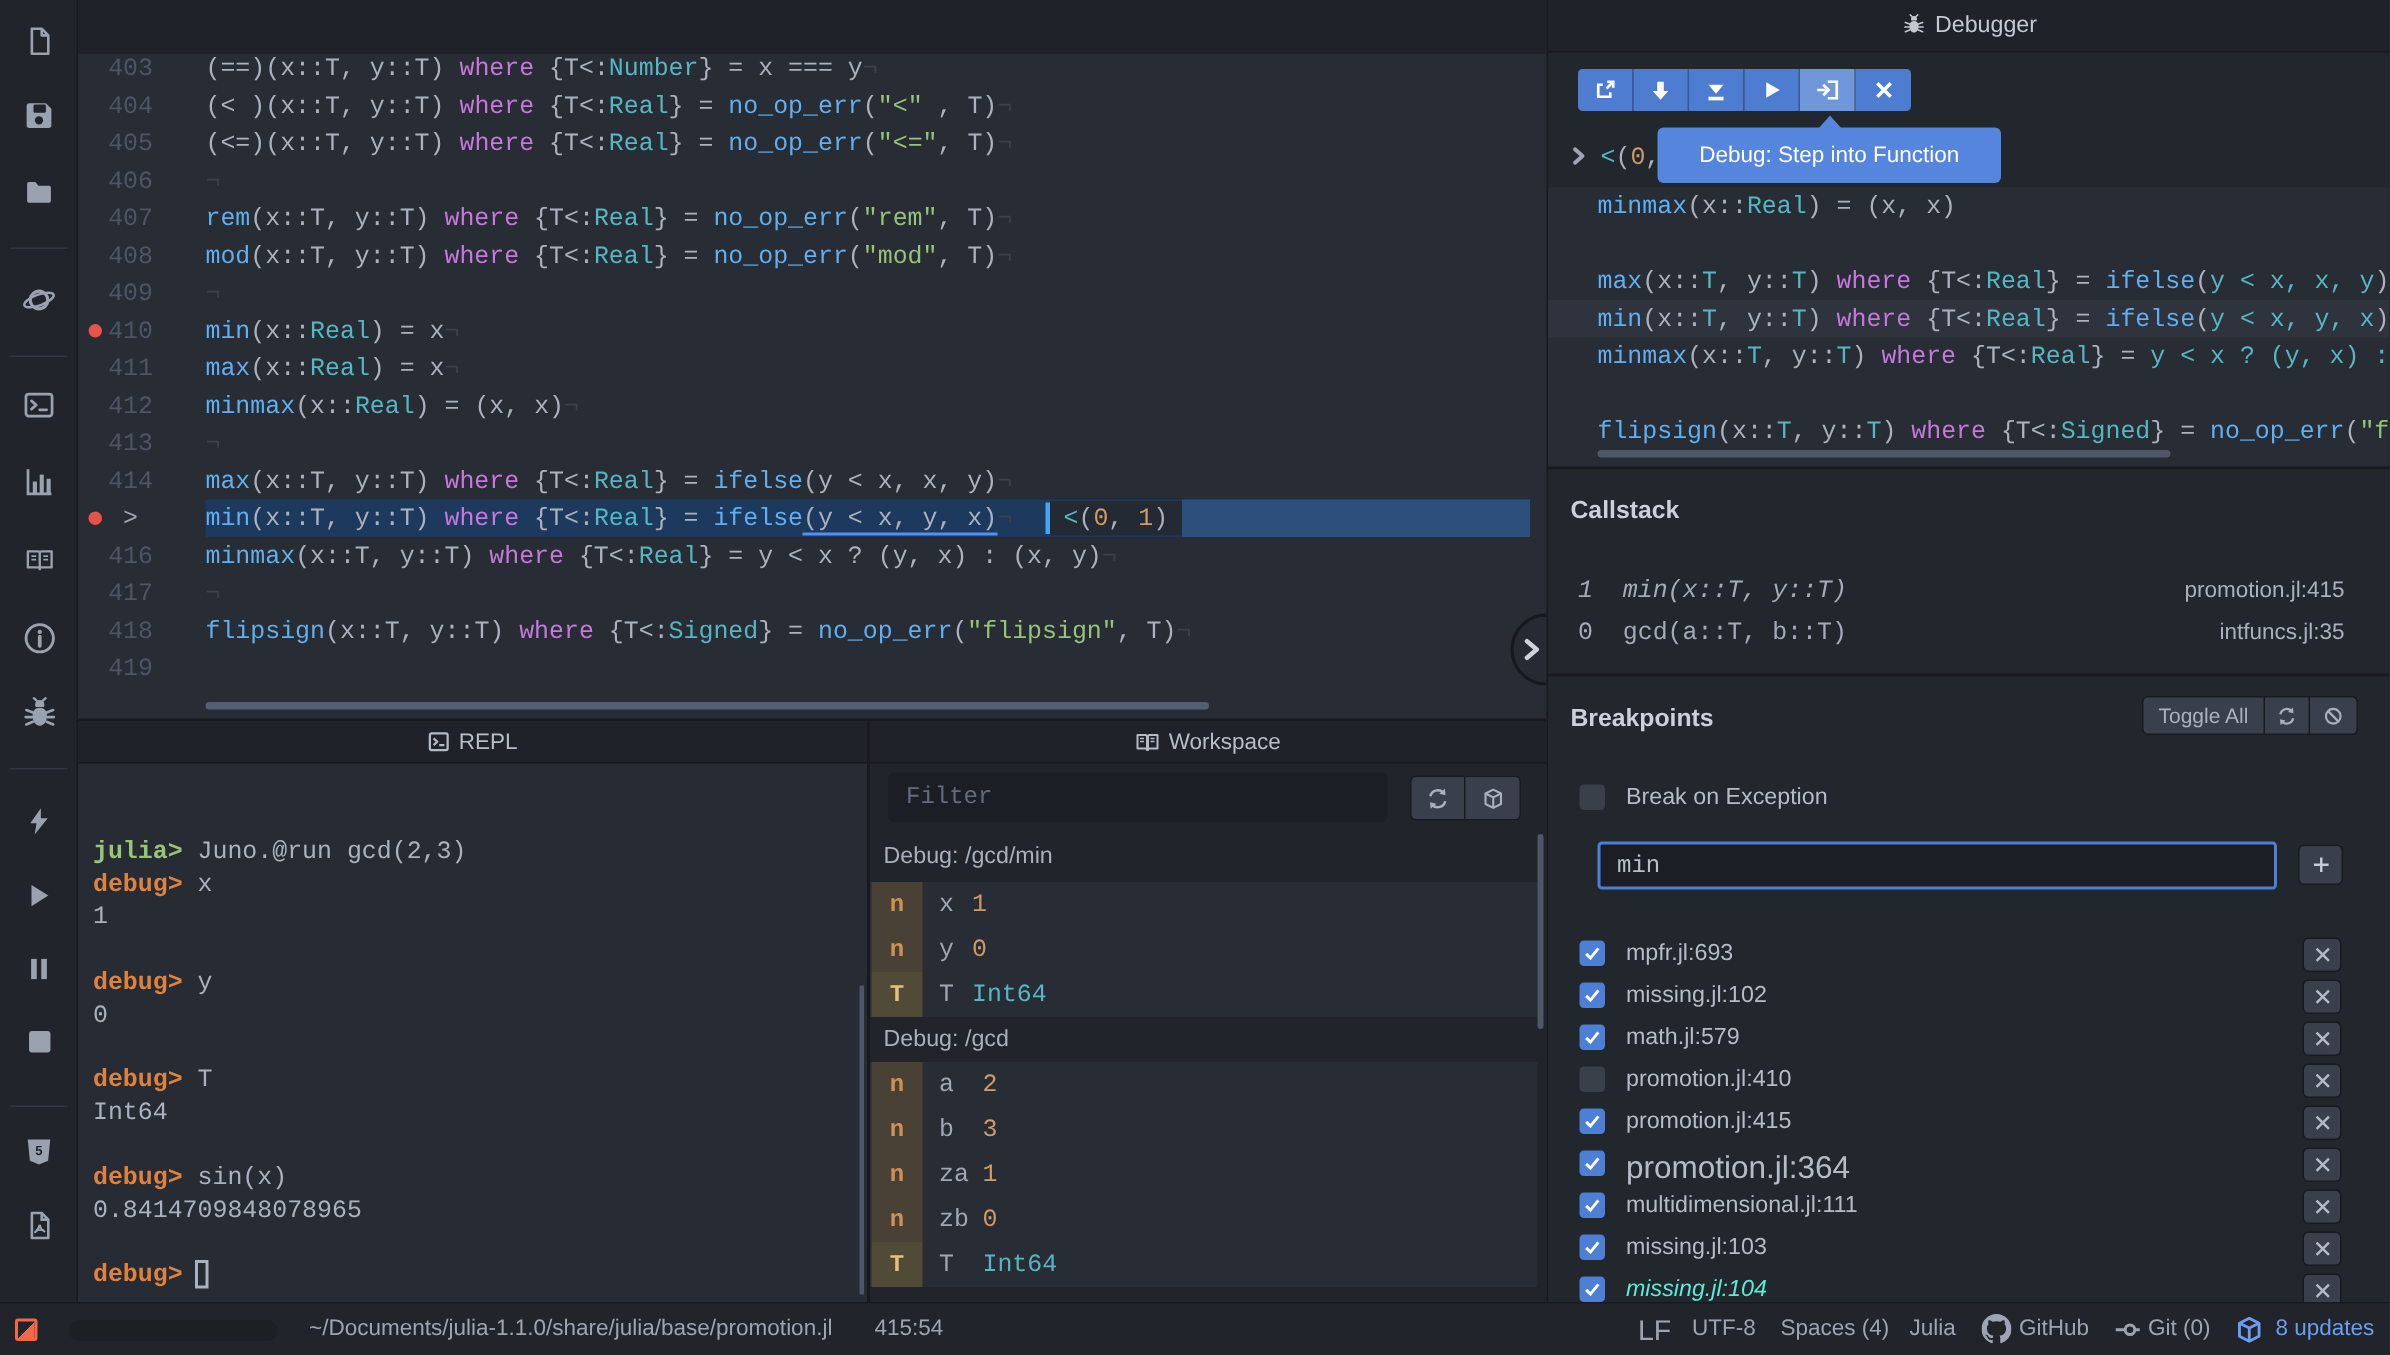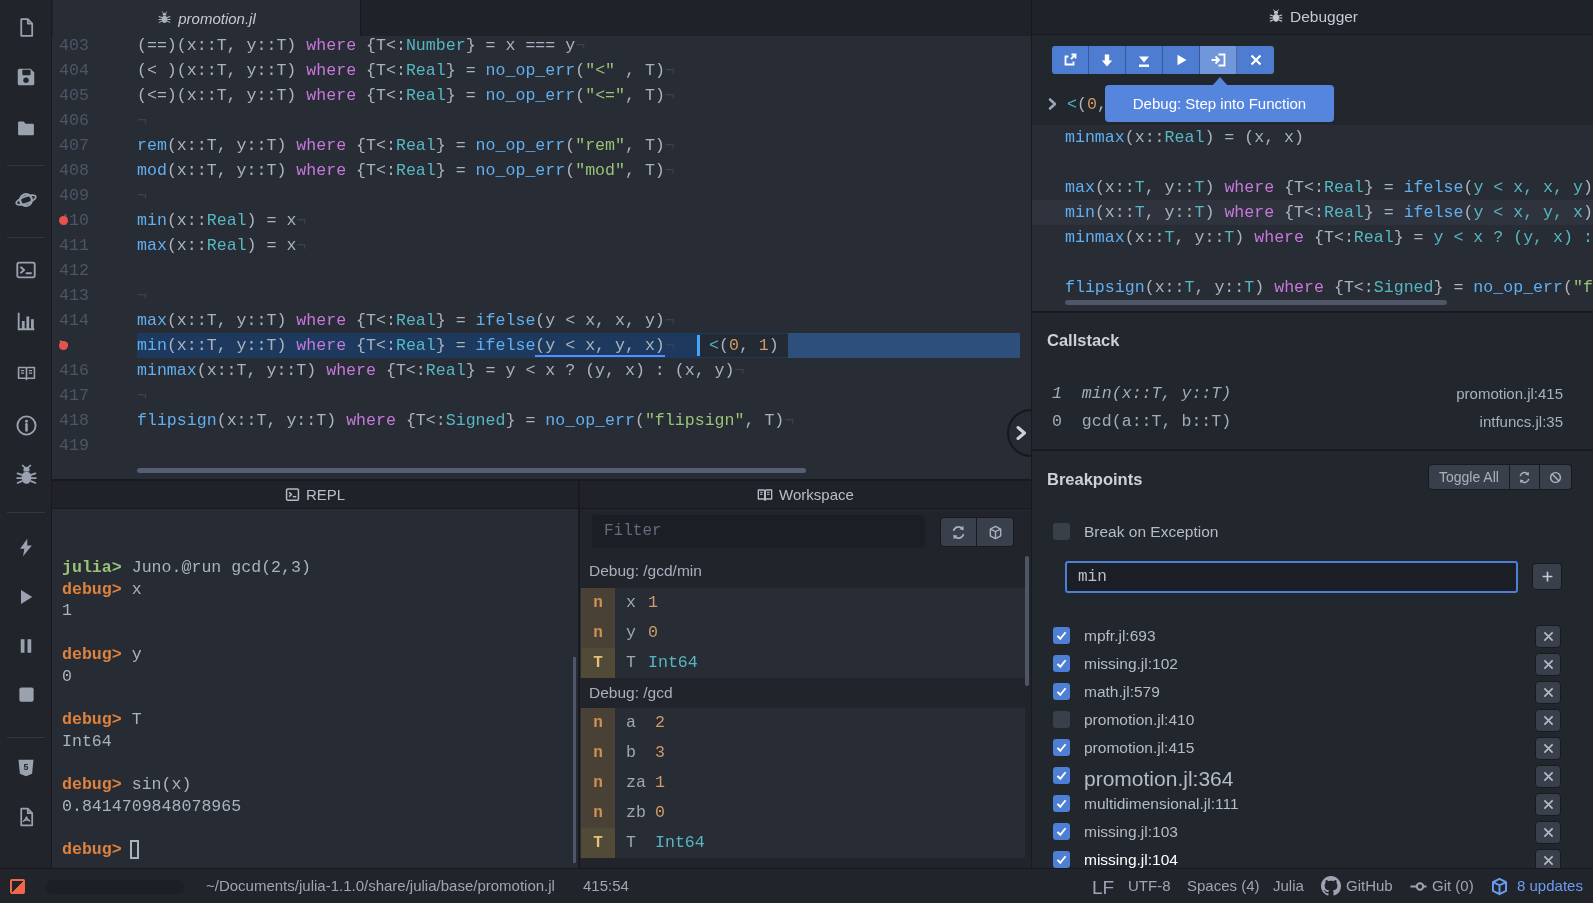--- a/index.html
+++ b/index.html
@@ -1,20 +1,20 @@
 <!DOCTYPE html>
 <html><head><meta charset="utf-8"><style>
 *{margin:0;padding:0;box-sizing:border-box;}
 html,body{width:1593px;height:903px;overflow:hidden;background:#282c34;
   font-family:"Liberation Sans",sans-serif;}
 .abs{position:absolute;}
 .mono{font-family:"Liberation Mono",monospace;font-size:16.6px;white-space:pre;}
 .ln{position:absolute;left:137px;height:25px;line-height:25px;color:#abb2bf;}
-.num{position:absolute;left:59px;width:58px;height:25px;line-height:25px;
-  text-align:left;color:#4d5566;}
+.num{position:absolute;left:44px;width:58px;height:25px;line-height:25px;
+  text-align:right;color:#4d5566;}
 svg{display:block;}
 </style></head><body>
 <div class="abs" style="left:0;top:0;width:1593px;height:903px;background:#282c34;overflow:hidden;">
 
 <div class="abs" style="left:0;top:0;width:52px;height:869px;background:#21252b;border-right:1px solid #181a1f;"></div>
 <div class="abs" style="left:15.5px;top:16.5px;">
       <svg width="21" height="21" viewBox="0 0 24 24">
         <path d="M6 2.5h7.5l5 5V21.5H6z" fill="none" stroke="#9aa2b0" stroke-width="2" stroke-linejoin="round"></path>
         <path d="M13.5 2.5v5h5" fill="none" stroke="#9aa2b0" stroke-width="2" stroke-linejoin="round"></path>
       </svg>
@@ -108,29 +108,20 @@
     </div>
 <div class="abs" style="left:15.5px;top:806.0px;">
       <svg width="21" height="22" viewBox="0 0 24 24">
         <path d="M6 2.5h7.5l5 5V21.5H6z" fill="none" stroke="#9aa2b0" stroke-width="2" stroke-linejoin="round"></path>
         <path d="M13.5 2.5v5h5" fill="none" stroke="#9aa2b0" stroke-width="2"></path>
         <path d="M8.5 17c1.5-1 3-3.5 3.5-5.5c.3 1.8 1.6 4 3.5 5" fill="none" stroke="#9aa2b0" stroke-width="1.6" stroke-linecap="round"></path>
         <path d="M9.5 15.5h5.5" stroke="#9aa2b0" stroke-width="1.4"></path>
       </svg>
     </div>
 <div class="abs" style="left:52px;top:0;width:979px;height:36px;background:#1f2329;"></div>
-<div class="abs" style="left:53px;top:0;width:308px;height:36px;background:#282c34;border-right:1px solid #181a1f;display:flex;align-items:center;justify-content:center;">
-      <svg width="15" height="15" viewBox="0 0 24 24" style="margin-right:6px;">
-        <path d="M12 7.5c3 0 4.6 2 4.6 5.2c0 3.6-1.8 6.3-4.6 6.3s-4.6-2.7-4.6-6.3c0-3.2 1.6-5.2 4.6-5.2z" fill="#a8b0be"></path>
-<path d="M12 2.6c1.8 0 3 1.3 3 3c0 .6-.2 1.1-.4 1.5h-5.2c-.2-.4-.4-.9-.4-1.5c0-1.7 1.2-3 3-3z" fill="#a8b0be"></path>
-<path d="M7.6 10.5 3.4 9M7.3 13.5H3M7.6 16.5l-4.2 1.7M16.4 10.5 20.6 9M16.7 13.5H21M16.4 16.5l4.2 1.7" stroke="#a8b0be" stroke-width="1.7" stroke-linecap="round"></path>
-<path d="M10 3 8.2 1.4M14 3l1.8-1.6" stroke="#a8b0be" stroke-width="1.5" stroke-linecap="round"></path>
-      </svg>
-      <span style="font-style:italic;font-size:15px;color:#c3c9d3;">promotion.jl</span>
-    </div>
 <div class="abs" style="left:137px;top:332.5px;width:883px;height:25px;background:#1d3a5e;"></div>
 <div class="abs" style="left:788px;top:332.5px;width:232px;height:25px;background:#2c4f7c;"></div>
 <div class="num mono" style="top:32.5px;">403</div>
 <div class="ln mono" style="top:32.5px;">(==)(x::T, y::T) <span style="color:#c678dd;">where</span> {T&lt;:<span style="color:#56b6c2;">Number</span>} = x === y<span style="color:#3c424d;">¬</span></div>
 <div class="num mono" style="top:57.5px;">404</div>
 <div class="ln mono" style="top:57.5px;">(&lt; )(x::T, y::T) <span style="color:#c678dd;">where</span> {T&lt;:<span style="color:#56b6c2;">Real</span>} = <span style="color:#61afef;">no_op_err</span>(<span style="color:#98c379;">"&lt;"</span> , T)<span style="color:#3c424d;">¬</span></div>
 <div class="num mono" style="top:82.5px;">405</div>
 <div class="ln mono" style="top:82.5px;">(&lt;=)(x::T, y::T) <span style="color:#c678dd;">where</span> {T&lt;:<span style="color:#56b6c2;">Real</span>} = <span style="color:#61afef;">no_op_err</span>(<span style="color:#98c379;">"&lt;="</span>, T)<span style="color:#3c424d;">¬</span></div>
 <div class="num mono" style="top:107.5px;">406</div>
 <div class="ln mono" style="top:107.5px;"><span style="color:#3c424d;">¬</span></div>
@@ -138,20 +129,21 @@
 <div class="ln mono" style="top:132.5px;"><span style="color:#61afef;">rem</span>(x::T, y::T) <span style="color:#c678dd;">where</span> {T&lt;:<span style="color:#56b6c2;">Real</span>} = <span style="color:#61afef;">no_op_err</span>(<span style="color:#98c379;">"rem"</span>, T)<span style="color:#3c424d;">¬</span></div>
 <div class="num mono" style="top:157.5px;">408</div>
 <div class="ln mono" style="top:157.5px;"><span style="color:#61afef;">mod</span>(x::T, y::T) <span style="color:#c678dd;">where</span> {T&lt;:<span style="color:#56b6c2;">Real</span>} = <span style="color:#61afef;">no_op_err</span>(<span style="color:#98c379;">"mod"</span>, T)<span style="color:#3c424d;">¬</span></div>
 <div class="num mono" style="top:182.5px;">409</div>
 <div class="ln mono" style="top:182.5px;"><span style="color:#3c424d;">¬</span></div>
 <div class="num mono" style="top:207.5px;">410</div>
 <div class="ln mono" style="top:207.5px;"><span style="color:#61afef;">min</span>(x::<span style="color:#56b6c2;">Real</span>) = x<span style="color:#3c424d;">¬</span></div>
 <div class="num mono" style="top:232.5px;">411</div>
 <div class="ln mono" style="top:232.5px;"><span style="color:#61afef;">max</span>(x::<span style="color:#56b6c2;">Real</span>) = x<span style="color:#3c424d;">¬</span></div>
 <div class="num mono" style="top:257.5px;">412</div>
+<div class="ln mono" style="top:257.5px;"><span style="color:#61afef;">minmax</span>(x::<span style="color:#56b6c2;">Real</span>) = (x, x)<span style="color:#3c424d;">¬</span></div>
 <div class="num mono" style="top:282.5px;">413</div>
 <div class="ln mono" style="top:282.5px;"><span style="color:#3c424d;">¬</span></div>
 <div class="num mono" style="top:307.5px;">414</div>
 <div class="ln mono" style="top:307.5px;"><span style="color:#61afef;">max</span>(x::T, y::T) <span style="color:#c678dd;">where</span> {T&lt;:<span style="color:#56b6c2;">Real</span>} = <span style="color:#61afef;">ifelse</span>(y &lt; x, x, y)<span style="color:#3c424d;">¬</span></div>
 <div class="num mono" style="top:332.5px;color:#9da5b4;">&gt;&nbsp;</div>
 <div class="ln mono" style="top:332.5px;"><span style="color:#61afef;">min</span>(x::T, y::T) <span style="color:#c678dd;">where</span> {T&lt;:<span style="color:#56b6c2;">Real</span>} = <span style="color:#61afef;">ifelse</span><span style="border-bottom:2px solid #538eff;">(y &lt; x, y, x)</span><span style="color:#3c424d;">¬</span></div>
 <div class="num mono" style="top:357.5px;">416</div>
 <div class="ln mono" style="top:357.5px;"><span style="color:#61afef;">minmax</span>(x::T, y::T) <span style="color:#c678dd;">where</span> {T&lt;:<span style="color:#56b6c2;">Real</span>} = y &lt; x ? (y, x) : (x, y)<span style="color:#3c424d;">¬</span></div>
 <div class="num mono" style="top:382.5px;">417</div>
 <div class="ln mono" style="top:382.5px;"><span style="color:#3c424d;">¬</span></div>
@@ -425,21 +417,21 @@
 <div class="abs" style="left:503px;top:821px;width:26px;height:23px;background:#3a404b;border:1px solid #181a1f;border-radius:4px;display:flex;align-items:center;justify-content:center;">
         <svg width="11" height="11" viewBox="0 0 12 12">
           <path d="M1.5 1.5l9 9M10.5 1.5l-9 9" stroke="#b3bac6" stroke-width="1.8"></path>
         </svg>
       </div>
 <div class="abs" style="left:21px;top:851px;width:17px;height:17px;border-radius:3px;background:#4d7fd6;">
         <svg width="13" height="13" viewBox="0 0 16 16" style="margin:2px;">
           <path d="M3 8.5 6.5 12 13 4" fill="none" stroke="#fff" stroke-width="2.4"></path>
         </svg>
       </div>
-<div class="abs" style="left:52px;top:851px;font-size:15.5px;color:#ffffff;">missing.jl:104</div>
+<div class="abs" style="left:52px;top:851px;font-size:15.5px;color:#5eead4;font-style:italic;">missing.jl:104</div>
 <div class="abs" style="left:503px;top:849px;width:26px;height:23px;background:#3a404b;border:1px solid #181a1f;border-radius:4px;display:flex;align-items:center;justify-content:center;">
         <svg width="11" height="11" viewBox="0 0 12 12">
           <path d="M1.5 1.5l9 9M10.5 1.5l-9 9" stroke="#b3bac6" stroke-width="1.8"></path>
         </svg>
       </div>
 <div class="abs" style="left:180px;top:77px;width:0;height:0;border-left:8px solid transparent;border-right:8px solid transparent;border-bottom:9px solid #5585dd;"></div>
 <div class="abs" style="left:73px;top:85px;width:229px;height:37px;background:#5585dd;border-radius:4px;line-height:37px;text-align:center;font-size:15px;color:#fff;">Debug: Step into Function</div>
 </div>
 <div class="abs" style="left:0;top:868px;width:1593px;height:35px;background:#21252b;border-top:1px solid #181a1f;"></div>
 <div class="abs" style="left:10px;top:879px;width:15px;height:15px;border:2px solid #f26749;border-radius:2px;background:linear-gradient(to top left,#f26749 0 49%,transparent 50% 100%);"></div>

